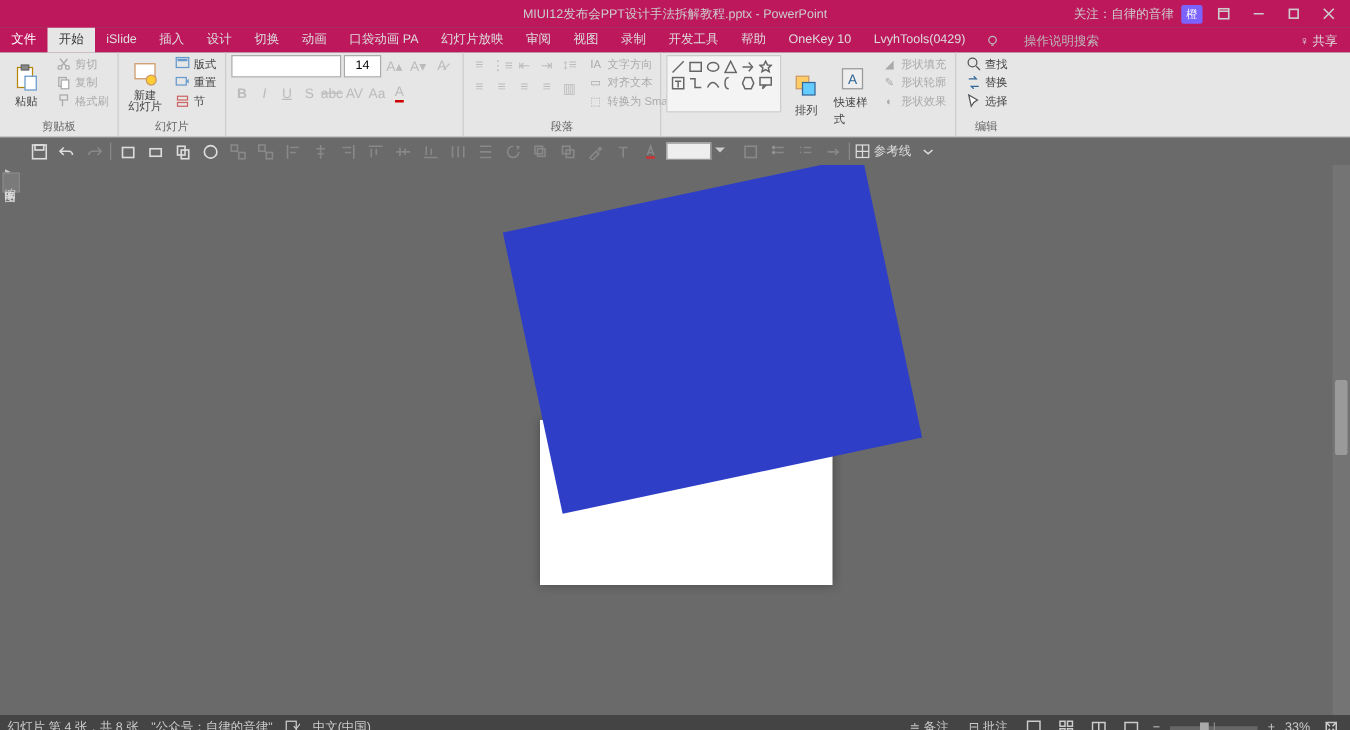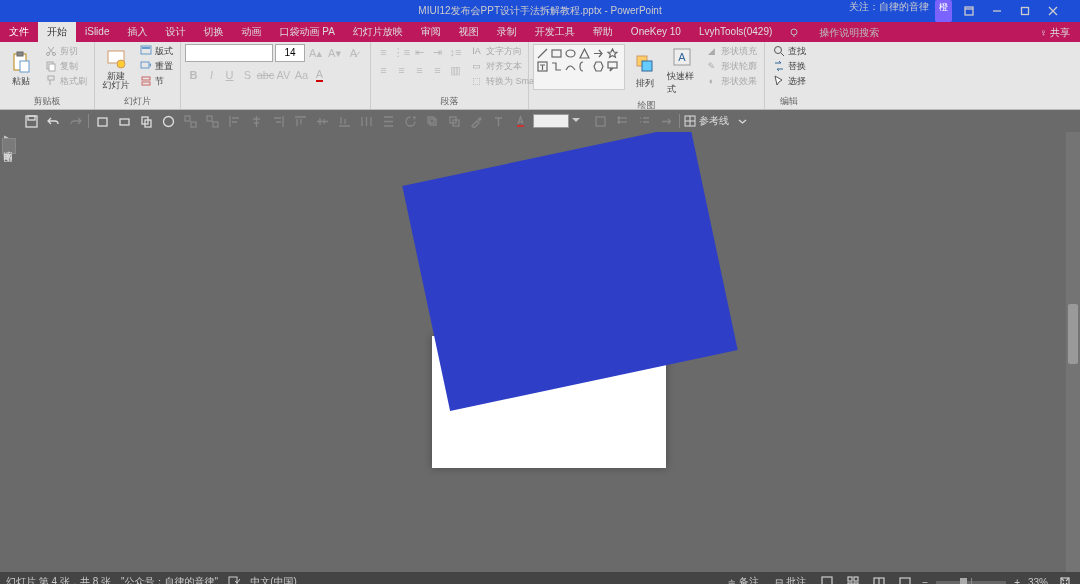--- a/index.html
+++ b/index.html
@@ -1,19 +1,19 @@
 <!DOCTYPE html>
 <html><head>
 <meta charset="utf-8">
 <style>
 *{margin:0;padding:0;box-sizing:border-box;font-family:"Microsoft YaHei","Segoe UI",sans-serif;-webkit-font-smoothing:antialiased}
 html,body{width:1080px;height:584px;overflow:hidden;background:#6a6a6a}
-.titlebar{height:22px;background:#1d4ed8;display:flex;align-items:center;color:#ccc;font-size:10px;position:relative}
+.titlebar{height:22px;background:#be185d;display:flex;align-items:center;color:#ccc;font-size:10px;position:relative}
 .titlebar .center{position:absolute;left:50%;transform:translateX(-50%);white-space:nowrap}
-.titlebar .right{margin-left:auto;display:flex;gap:6px;padding-right:16px}
+.titlebar .right{margin-left:auto;display:flex;align-items:center;gap:6px;padding-right:6px}
 .titlebar .wc{display:inline-flex;align-items:center;justify-content:center;width:22px;height:22px;cursor:pointer}
 .titlebar .acct{background:#7b63ff;color:#fff;padding:1px 4px;border-radius:2px;font-size:9px}
 .titlebar svg{width:10px;height:10px;stroke:#ccc;fill:none;stroke-width:1.3}
 .tabs{height:20px;background:#be185d;display:flex;align-items:flex-end}
 .tab{padding:2px 9px;font-size:10px;color:#ddd;cursor:pointer;height:20px;line-height:16px}
 .tab.active{background:#e6e6e6;color:#333}
 .tab.file{color:#fff}
 .tell-me{display:flex;align-items:center;gap:19px;padding:2px 6px;color:#bbb;font-size:10px}
 .share{margin-left:auto;padding:2px 10px;color:#ddd;font-size:10px;cursor:pointer}
 .ribbon{height:68px;background:#e6e6e6;display:flex;border-bottom:1px solid #bbb}
@@ -374,21 +374,20 @@
         <div class="sbtn dis">
             <span class="sic">✎</span>
             <span>形状轮廓</span>
           </div>
         <div class="sbtn dis">
             <span class="sic">◐</span>
             <span>形状效果</span>
           </div>
       </div>
     </div>
-    <div class="grp-label">绘图</div>
   </div>
 
   <div class="grp" style="border-right:none">
     <div class="grp-body">
       <div class="col">
         <div class="sbtn">
             <span class="sic">
               <svg viewBox="0 0 12 12">
                 <circle cx="5" cy="5" r="3.5" stroke="#555" fill="none"></circle>
                 <path d="M8 8l3 3" stroke="#555"></path>

